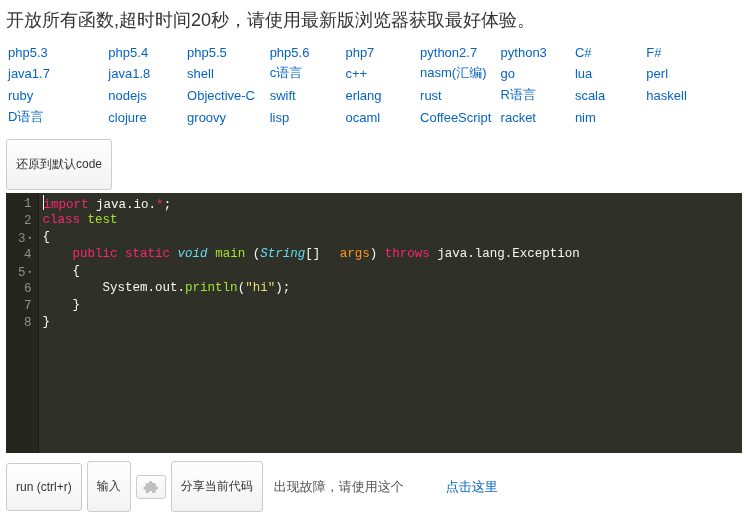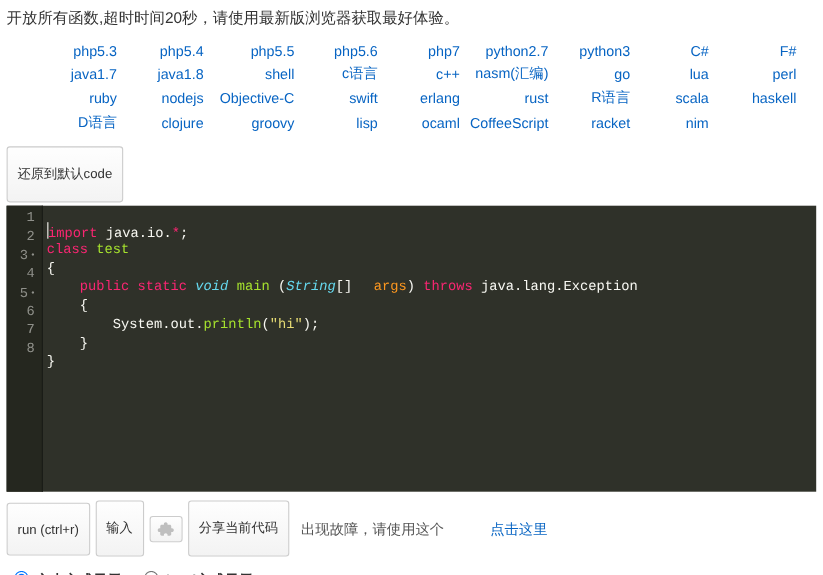--- a/index.html
+++ b/index.html
@@ -5,23 +5,23 @@
   * { box-sizing: border-box; }
   body {
     margin: 0;
     padding: 6px;
     font-family: Arial, "Microsoft YaHei", sans-serif;
     font-size: 12px;
     color: #333;
     background: #fff;
     width: 748px;
   }
-  .notice { font-size: 14px; color: #333; margin: 2px 0 10px 0; }
+  .notice { font-size: 18px; color: #333; margin: 2px 0 10px 0; }
   .lang-table { width: 720px; margin-bottom: 10px; }
-  .lang-table td { padding: 1px 0; text-align: right; }
+  .lang-table td { padding: 1px 0; }
   .lang-link {
     color: #0764c3;
     font-size: 13px;
     cursor: pointer;
     display: inline-block;
   }
   .btn {
     display: inline-block;
     padding: 16px 9px;
     border: 1px solid #ccc;
@@ -47,21 +47,21 @@
     color: #8f908a;
     text-align: right;
     padding: 3px 6px 3px 12px;
     border-right: 1px solid #1a1c17;
     user-select: none;
   }
   .gutter .ln { display: block; height: 17px; }
   .gutter .dot::after { content: " \25CF"; font-size: 5px; vertical-align: middle; color:#8f908a; }
   .code-area {
     flex: 1;
-    padding: 15px 4px;
+    padding: 2px 4px;
     color: #f8f8f2;
     white-space: pre;
     min-height: 260px;
     overflow: hidden;
   }
   .code-line { height: 17px; }
   .code-line span.cursor {
     display:inline-block;
     width:1px;
     height:15px;

